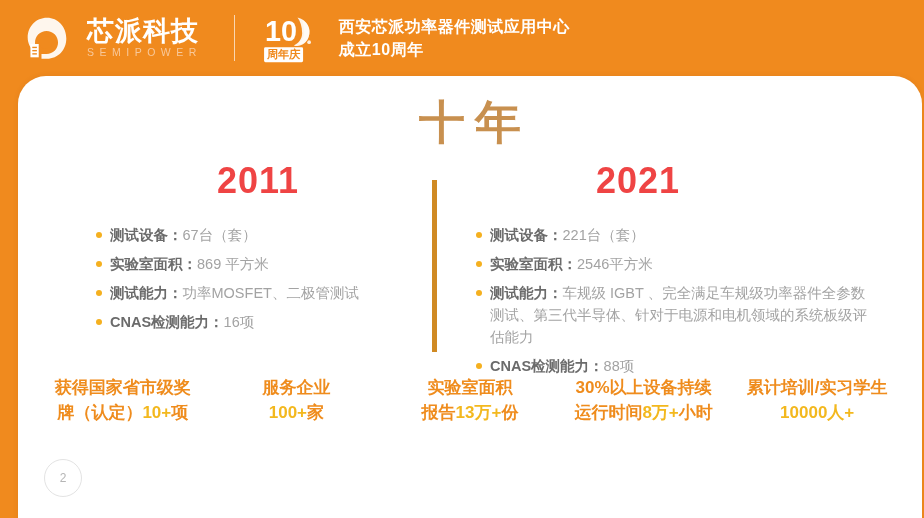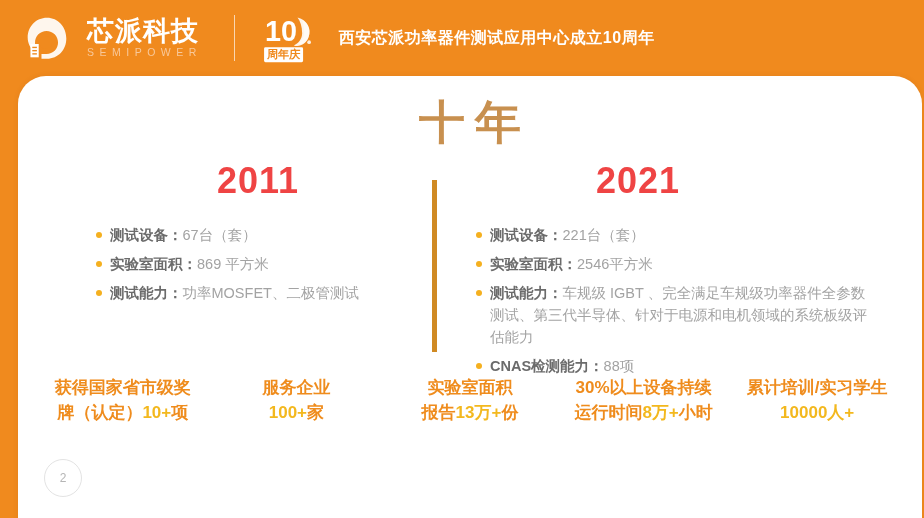--- a/index.html
+++ b/index.html
@@ -70,21 +70,21 @@
 
   .anniv-mark {
     width: 56px;
     height: 52px;
     flex: 0 0 auto;
     margin-right: 12px;
   }
 
   .header-text {
     display: flex;
-    flex-direction: row;
+    flex-direction: column;
     justify-content: center;
   }
   .header-line {
     font-size: 16px;
     font-weight: bold;
     color: #ffffff;
     line-height: 1.45;
     letter-spacing: 0.5px;
   }
 
@@ -255,20 +255,21 @@
 
     <div class="year-head" id="year-left">2011</div>
     <div class="year-head" id="year-right">2021</div>
 
     <div id="col-divider"></div>
 
     <ul class="bullets" id="bullets-left">
       <li><b>测试设备：</b><span>67台（套）</span></li>
       <li><b>实验室面积：</b><span>869 平方米</span></li>
       <li><b>测试能力：</b><span>功率MOSFET、二极管测试</span></li>
+      <li><b>CNAS检测能力：</b><span>16项</span></li>
     </ul>
 
     <ul class="bullets" id="bullets-right">
       <li><b>测试设备：</b><span>221台（套）</span></li>
       <li><b>实验室面积：</b><span>2546平方米</span></li>
       <li><b>测试能力：</b><span>车规级 IGBT 、完全满足车规级功率器件全参数测试、第三代半导体、针对于电源和电机领域的系统板级评估能力</span></li>
       <li><b>CNAS检测能力：</b><span>88项</span></li>
     </ul>
 
     <div id="stats">

